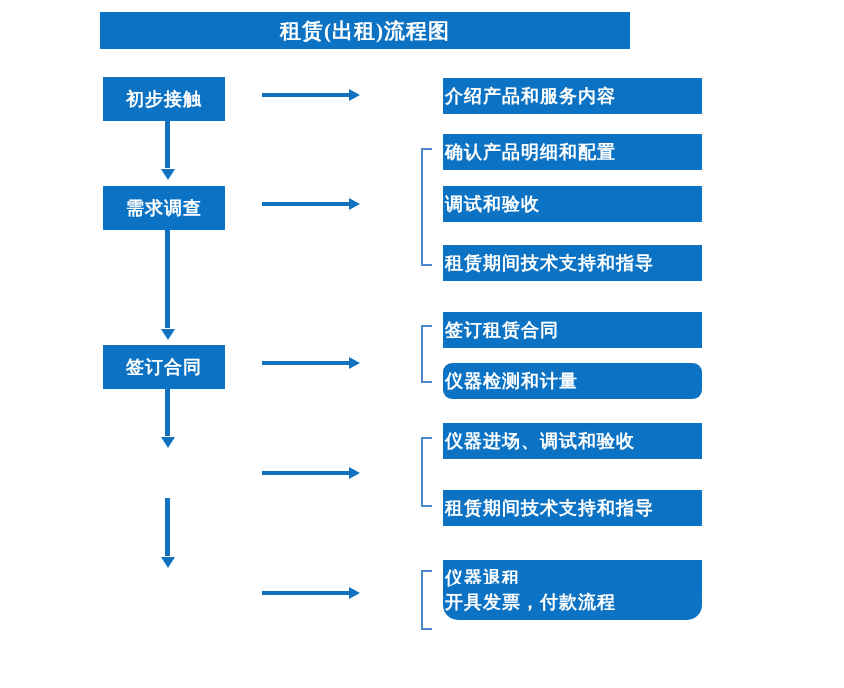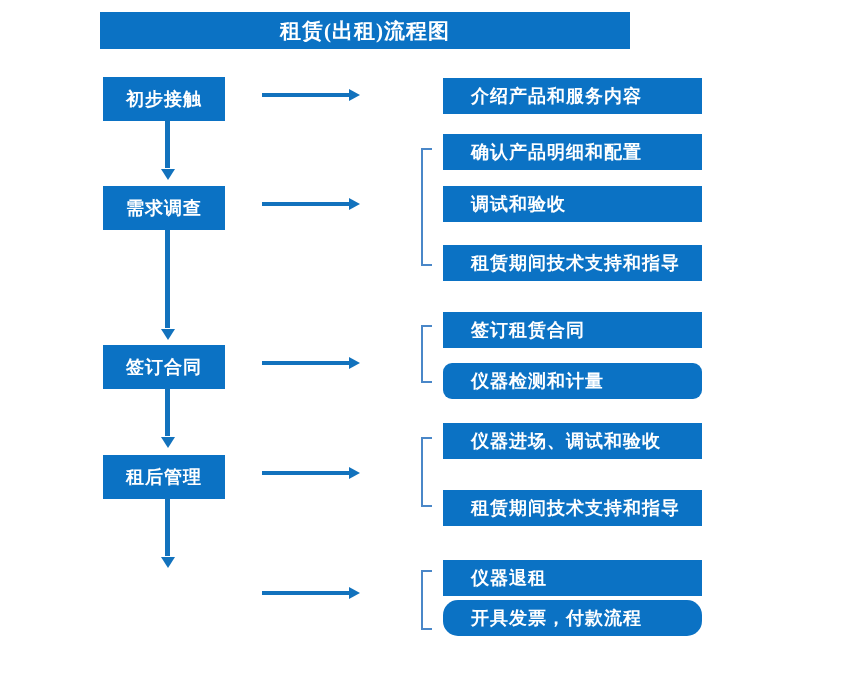--- a/index.html
+++ b/index.html
@@ -41,21 +41,21 @@
     width: 122px;
     height: 44px;
     justify-content: center;
     font-size: 18px;
   }
   .detail-box {
     left: 443px;
     width: 259px;
     height: 36px;
     justify-content: flex-start;
-    padding-left: 28px;
+    padding-left: 2px;
     font-size: 18px;
   }
   
   .h-arrow {
     position: absolute;
     height: 16px;
     width: 98px;
   }
   .h-arrow .shaft {
     position: absolute;
@@ -115,21 +115,20 @@
 <div id="canvas">
 
   <div class="box title-bar">租赁(出租)流程图</div>
 
   <div class="box stage-box" style="top:77px;">初步接触</div>
 
   <div class="box stage-box" style="top:186px;">需求调查</div>
 
   <div class="box stage-box" style="top:345px;">签订合同</div>
 
-  <div class="box stage-box" style="top:455px;">租后管理</div>
 
 
   <div class="v-arrow" style="top:120px; height:60px;">
     <div class="shaft" style="height:48px;"></div>
     <div class="head"></div>
   </div>
 
   <div class="v-arrow" style="top:230px; height:110px;">
     <div class="shaft" style="height:98px;"></div>
     <div class="head"></div>
@@ -189,15 +188,15 @@
   <div class="box detail-box" style="top:312px;">签订租赁合同</div>
 
   <div class="box detail-box" style="top:363px;border-radius:9px;">仪器检测和计量</div>
 
   <div class="box detail-box" style="top:423px;">仪器进场、调试和验收</div>
 
   <div class="box detail-box" style="top:490px;">租赁期间技术支持和指导</div>
 
   <div class="box detail-box" style="top:560px;">仪器退租</div>
 
-  <div class="box detail-box" style="top:600px;border-radius:15px;">开具发票，付款流程</div>
+  <div class="box detail-box" style="top:584px;border-radius:15px;">开具发票，付款流程</div>
 
 </div>
 
 </body></html>

